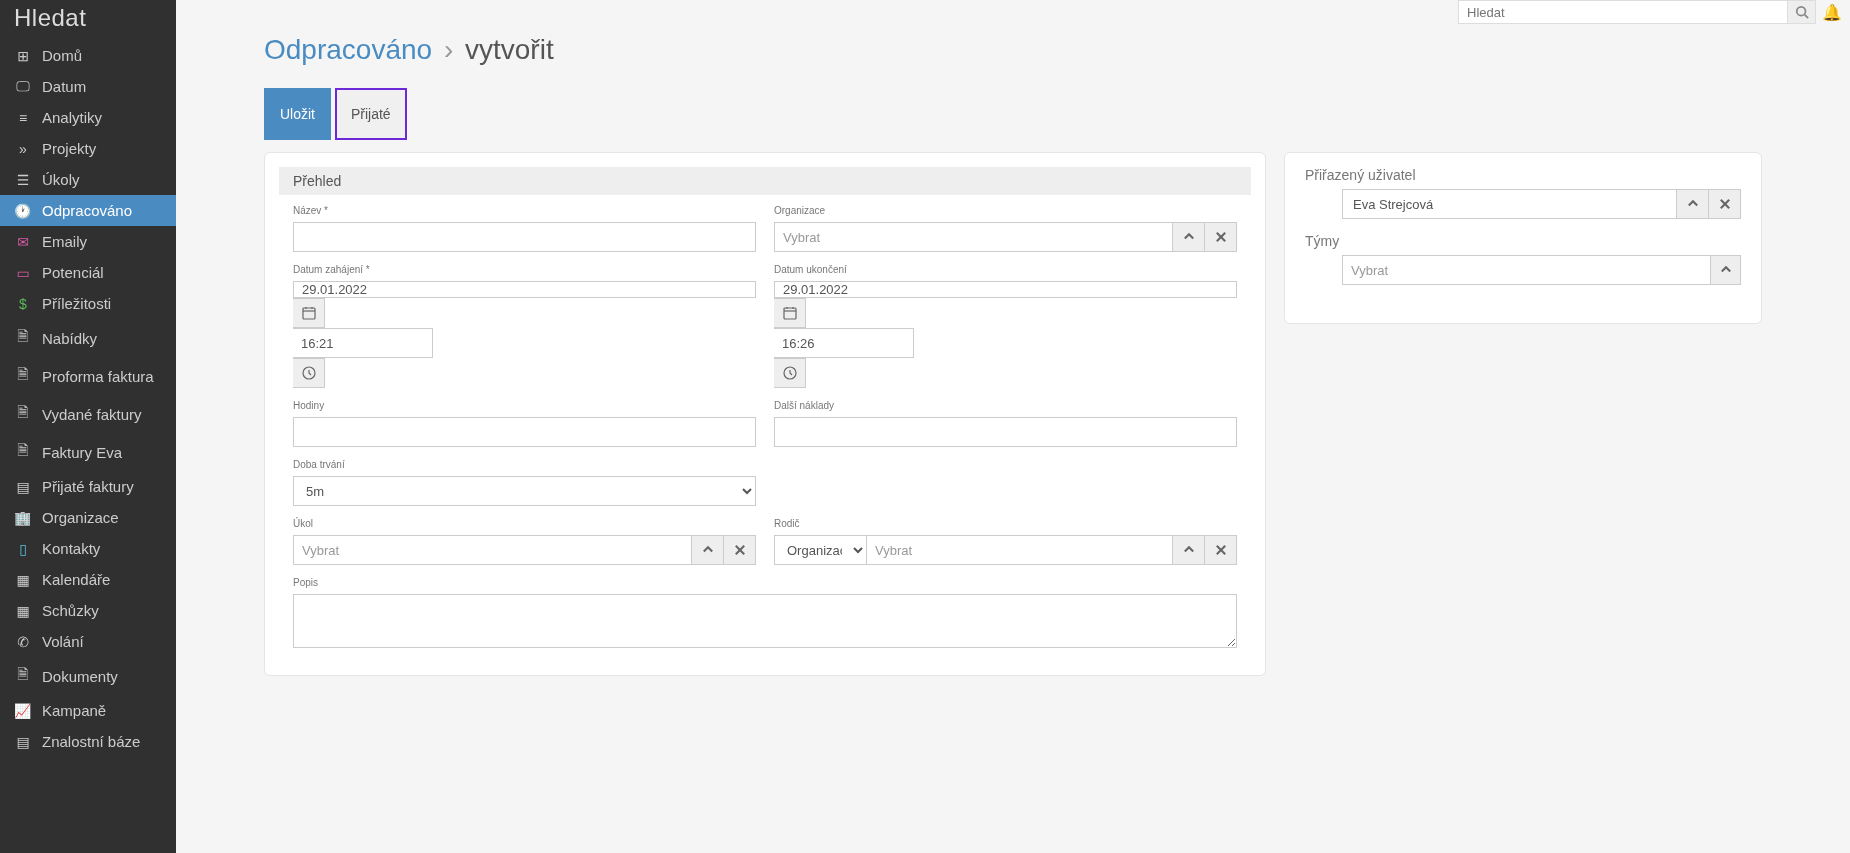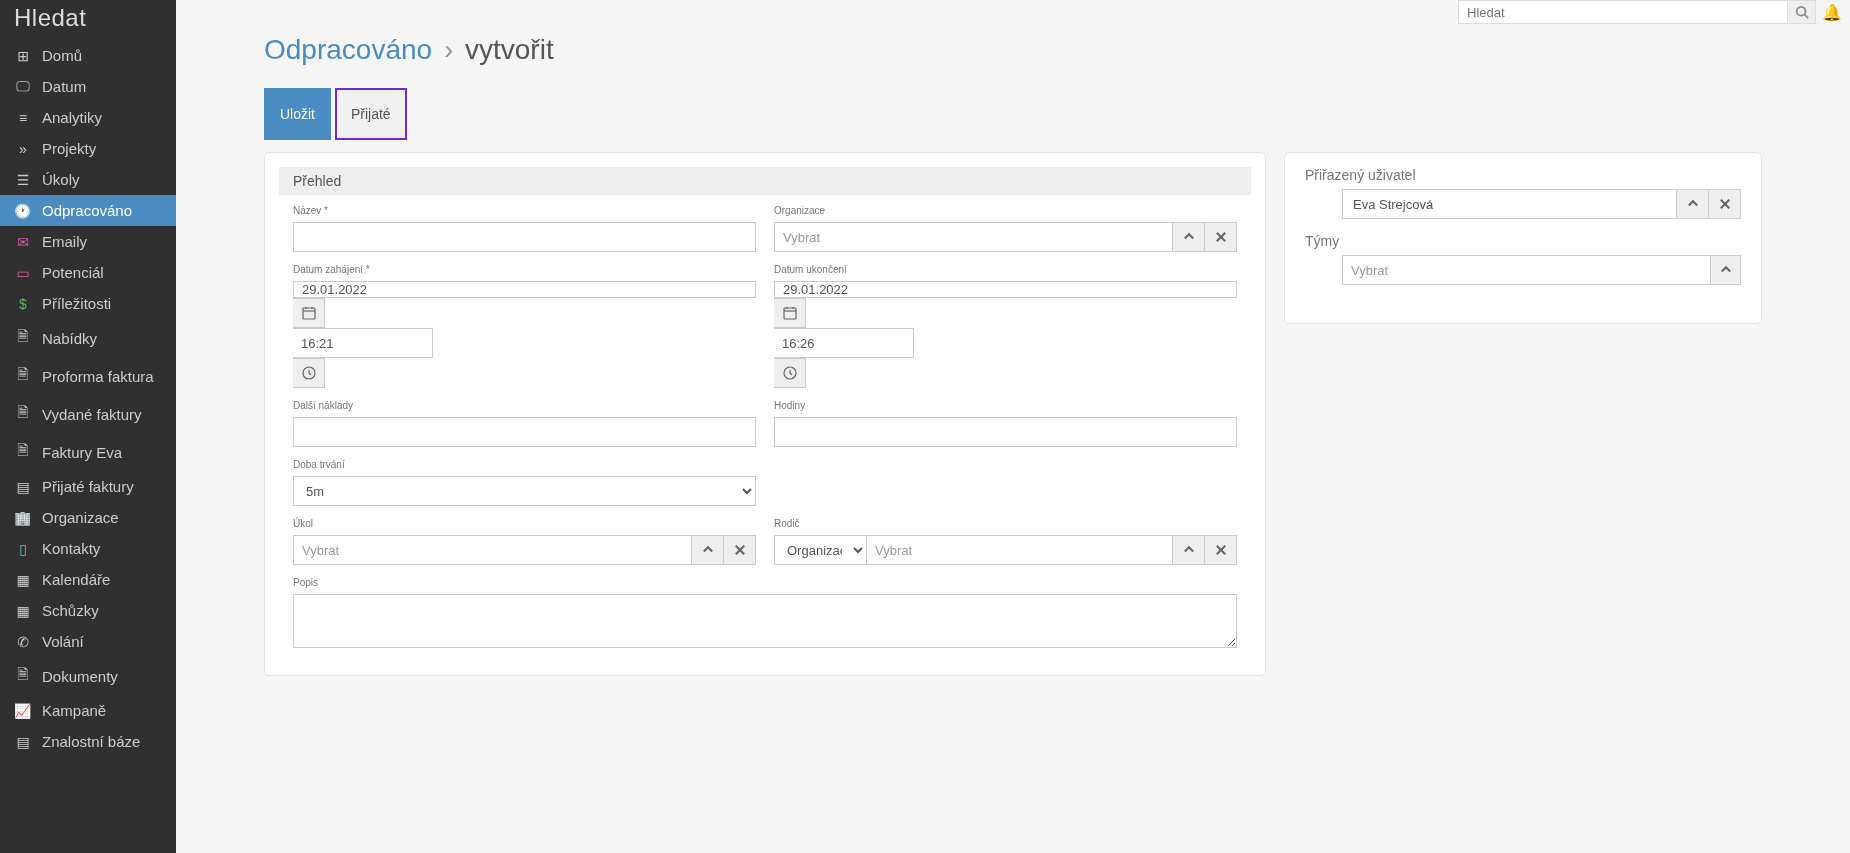--- a/index.html
+++ b/index.html
@@ -236,26 +236,26 @@
                 <div class="addon">
                     <svg viewBox="0 0 14 14" fill="none" stroke="currentColor" stroke-width="1.2">
                       <circle cx="7" cy="7" r="6"></circle>
                       <polyline points="7,4 7,7 9,9"></polyline>
                     </svg>
                   </div>
               </div>
             </div>
 
             <div class="field">
+              <label>Hodiny</label>
+              <input class="inp" value="" style="">
+            </div>
+
+            <div class="field">
               <label>Další náklady</label>
-              <input class="inp" value="" style="">
-            </div>
-
-            <div class="field">
-              <label>Hodiny</label>
               <input class="inp" value="" style="">
             </div>
 
             <div class="field">
               <label>Doba trvání</label>
               <select class="inp">
                 <option>5m</option>
               </select>
             </div>
             <div></div>

